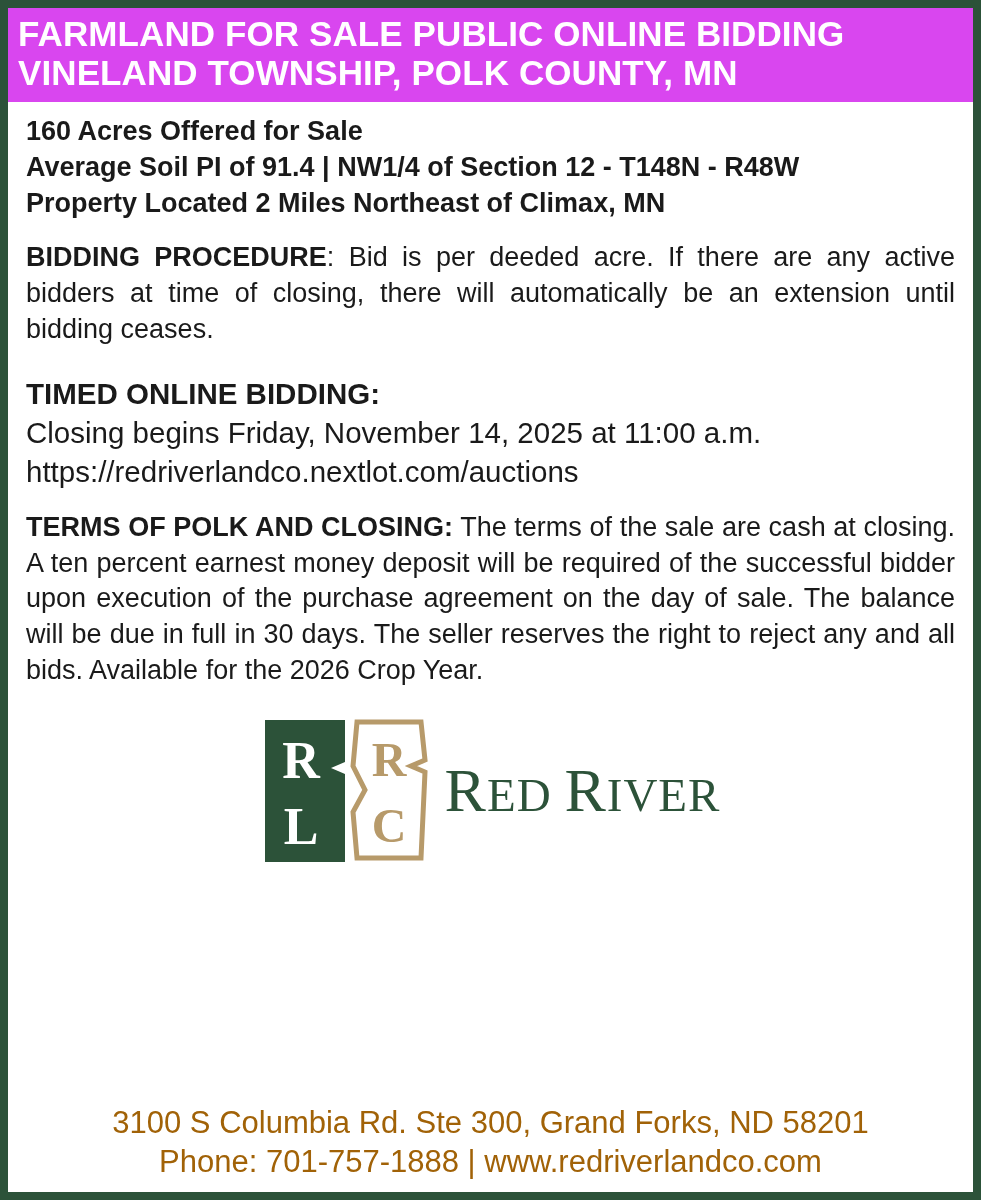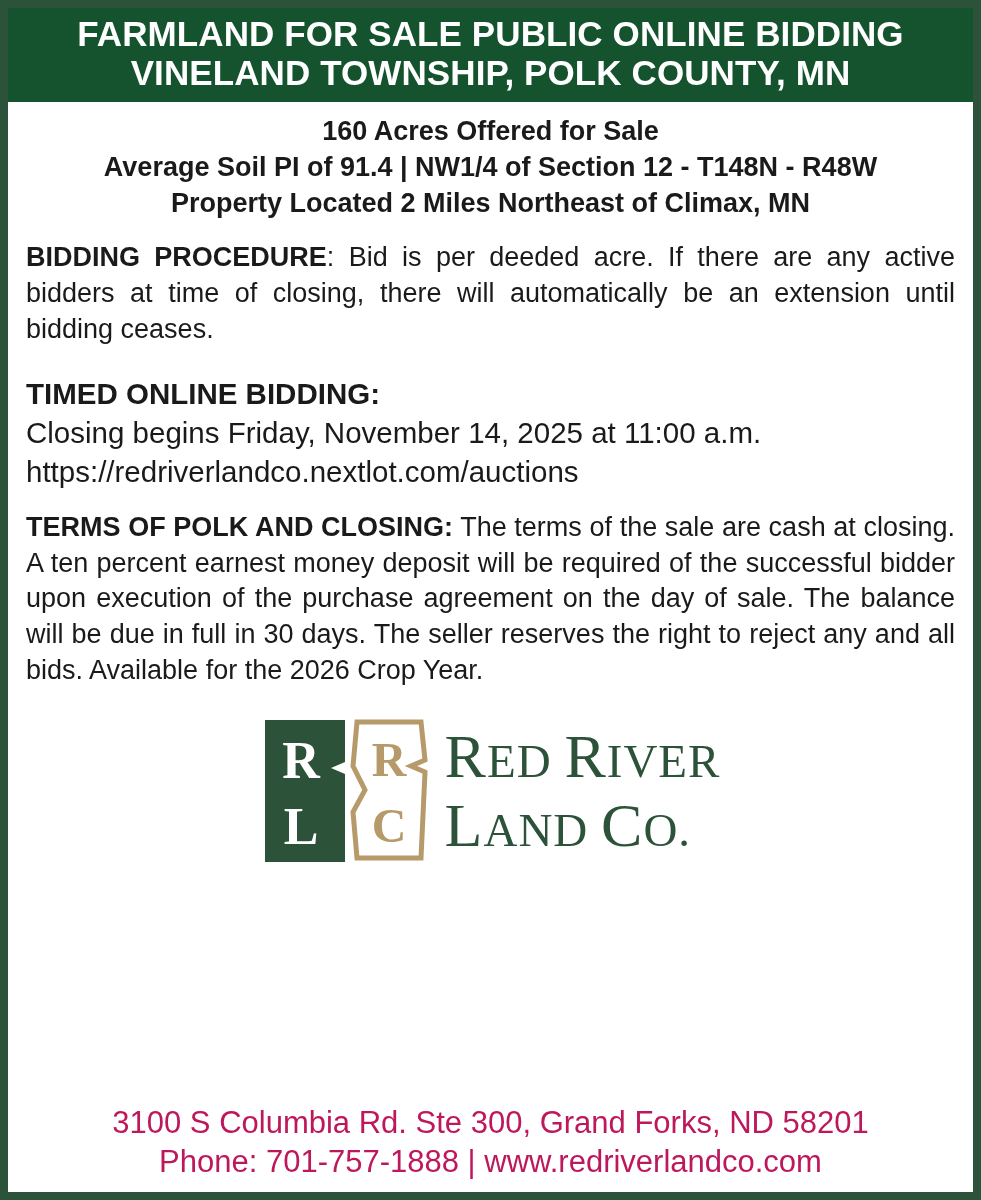--- a/index.html
+++ b/index.html
@@ -15,39 +15,37 @@
   }
   .ad {
     position: relative;
     width: 981px;
     height: 1200px;
     box-sizing: border-box;
     border: 8px solid #2c5239;
     background: #ffffff;
   }
   .header {
-    background: #14532d;
+    background: #d946ef;
     color: #ffffff;
-    text-align: center;
     padding: 6px 10px 10px 10px;
     font-weight: bold;
     font-size: 35px;
     line-height: 1.12;
     letter-spacing: 0.1px;
   }
   .header-line {
     display: block;
     white-space: nowrap;
   }
   .body {
     padding: 12px 18px 0 18px;
     color: #1a1a1a;
   }
   .subhead {
-    text-align: center;
     font-weight: bold;
     font-size: 27px;
     line-height: 1.33;
     margin-bottom: 2px;
   }
   .subhead .line {
     display: block;
     white-space: nowrap;
   }
   .para {
@@ -107,21 +105,21 @@
   }
   .wordmark .small {
     font-size: 47px;
   }
   .footer {
     position: absolute;
     left: 0;
     right: 0;
     bottom: 10px;
     text-align: center;
-    color: #be185d;
+    color: #a16207;
     font-size: 31px;
     line-height: 1.28;
     font-weight: normal;
   }
   .footer .line {
     display: block;
     white-space: nowrap;
   }
 </style>
 </head>
@@ -161,21 +159,20 @@
 
             <path d="M96 6 H160 L164 44 L150 50 L164 56 L160 142 H96 L92 96 L104 74 L92 50 Z" fill="none" stroke="#b79a6a" stroke-width="5"></path>
             <text x="40" y="62" font-family="Liberation Serif, serif" font-size="52" font-weight="bold" fill="#ffffff" text-anchor="middle">R</text>
             <text x="40" y="128" font-family="Liberation Serif, serif" font-size="52" font-weight="bold" fill="#ffffff" text-anchor="middle">L</text>
             <text x="128" y="60" font-family="Liberation Serif, serif" font-size="48" font-weight="bold" fill="#b79a6a" text-anchor="middle">R</text>
             <text x="128" y="126" font-family="Liberation Serif, serif" font-size="48" font-weight="bold" fill="#b79a6a" text-anchor="middle">C</text>
           </svg>
         </div>
         <div class="wordmark">
           <span class="l1"><span>R</span><span class="small">ED </span><span>R</span><span class="small">IVER</span></span>
-          <span class="l2"><span>L</span><span class="small">AND </span><span>C</span><span class="small">O.</span></span>
         </div>
       </div>
     </div>
 
   </div>
 
   <div class="footer">
     <span class="line">3100 S Columbia Rd. Ste 300, Grand Forks, ND 58201</span>
     <span class="line">Phone: 701-757-1888 | www.redriverlandco.com</span>
   </div>

